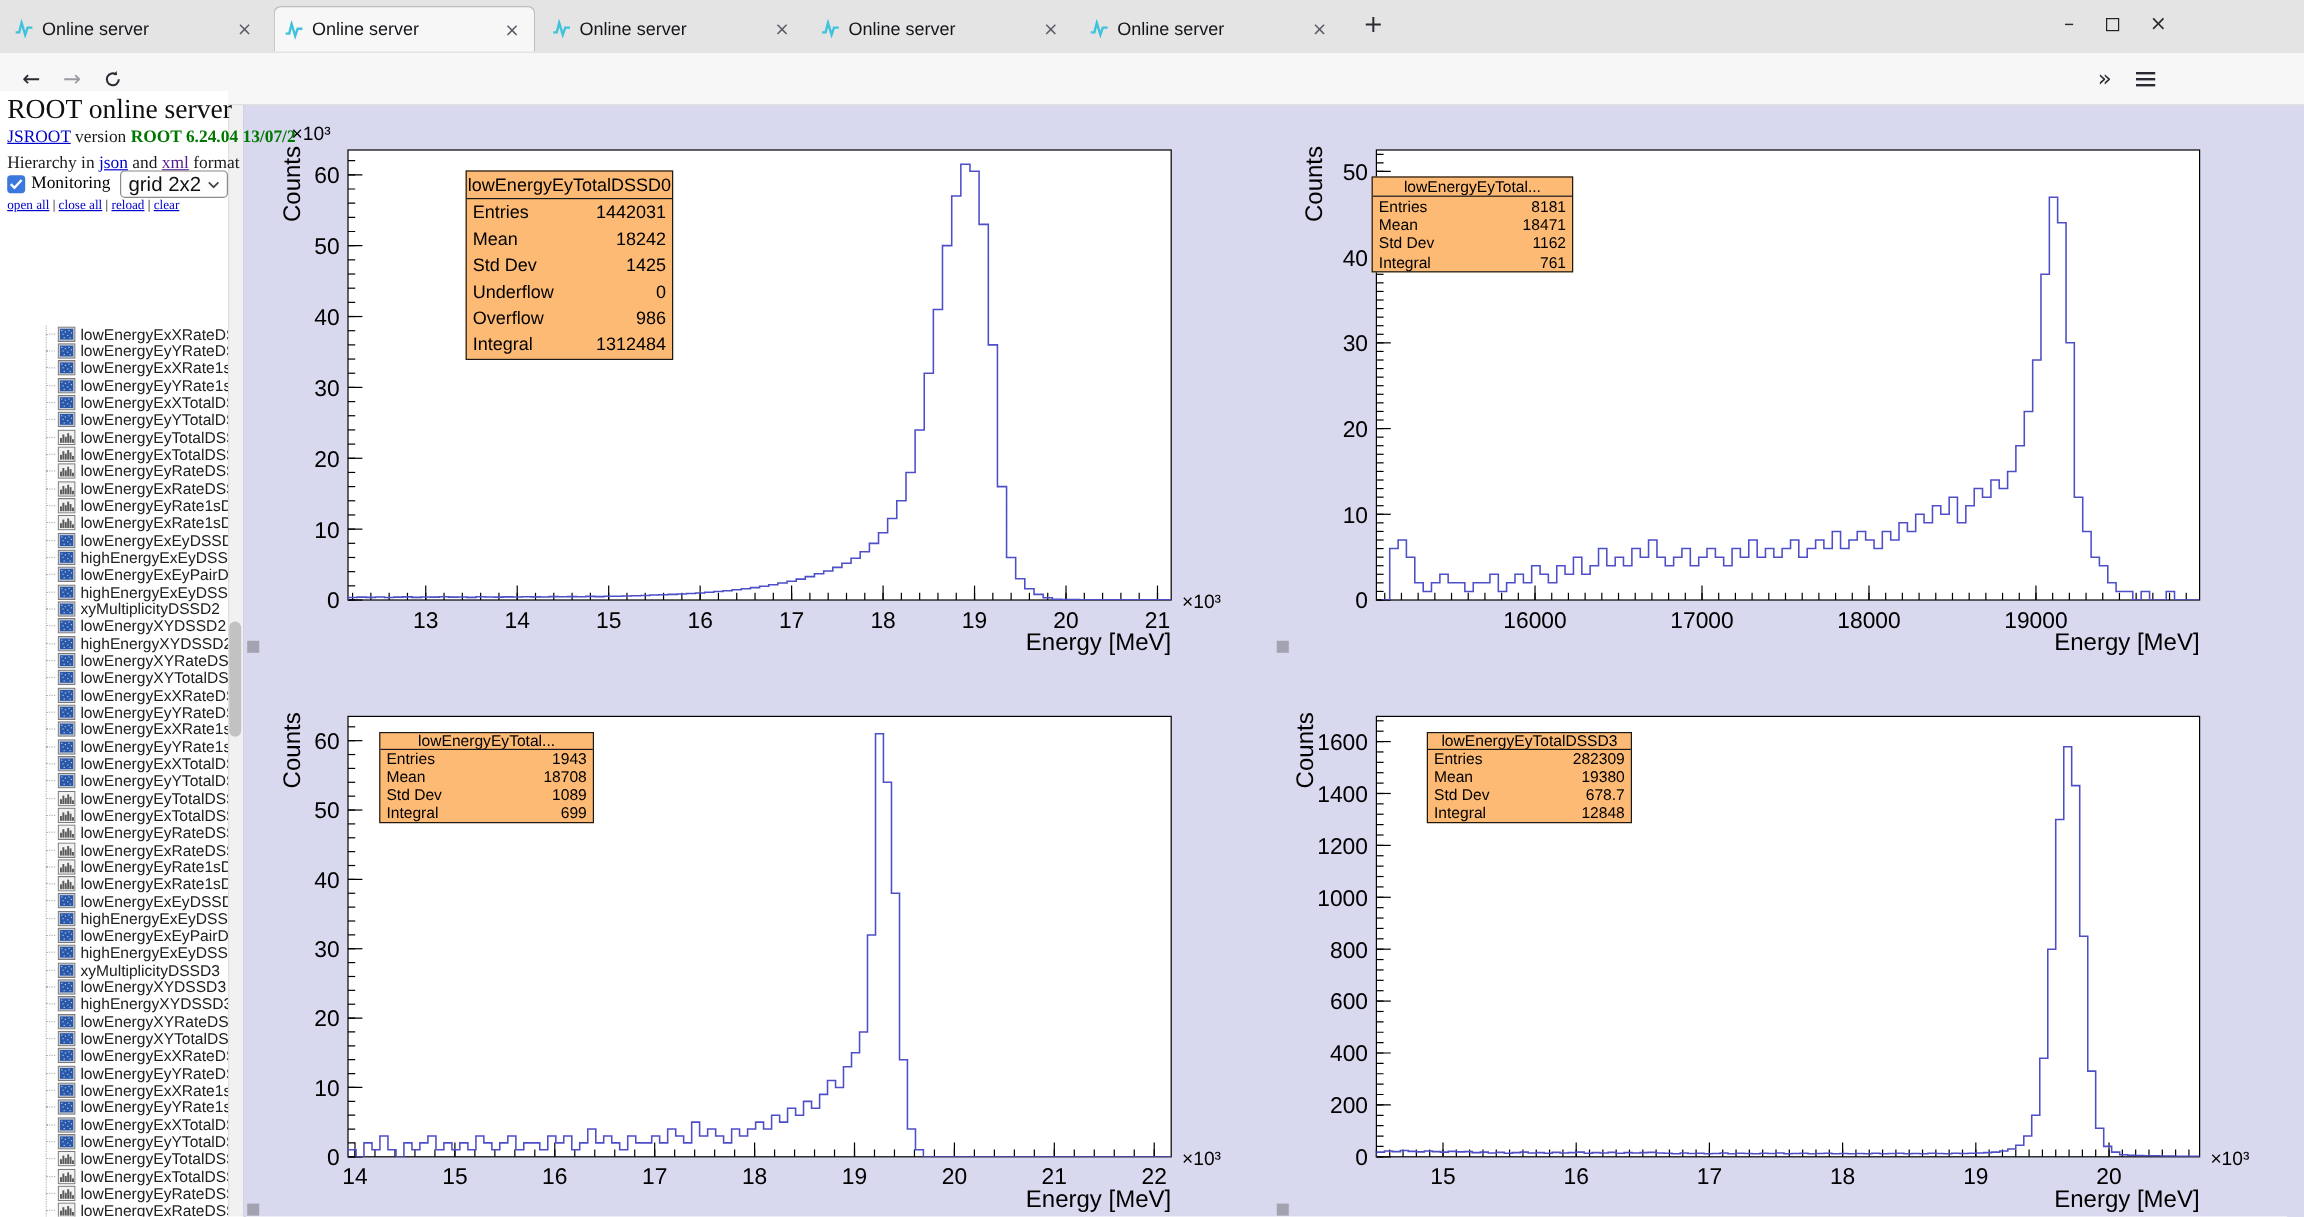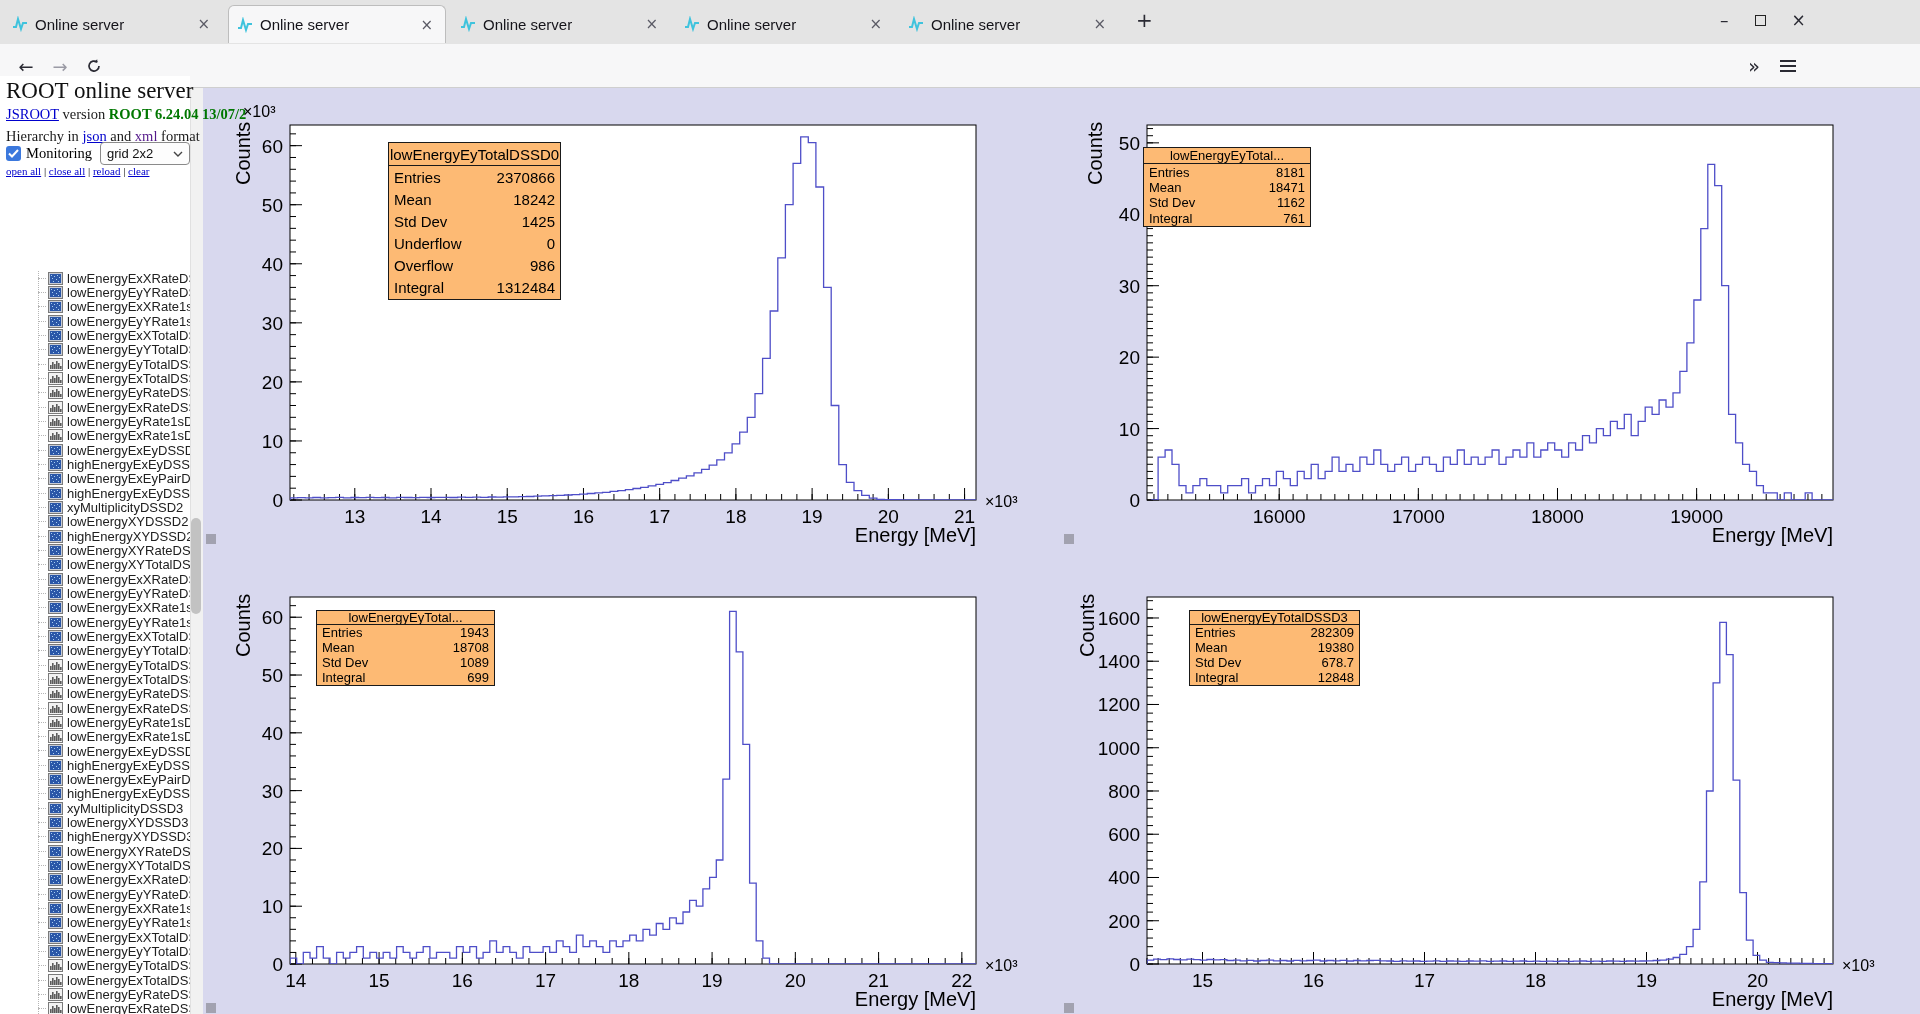--- a/index.html
+++ b/index.html
@@ -29,21 +29,21 @@
   #side-thumb{position:absolute;left:191px;top:518px;width:10px;height:96px;background:#c2c2c2;border-radius:5px;}
   #side-top{position:absolute;left:0;top:76px;width:190px;height:104px;background:#fff;z-index:5;font-family:"Liberation Serif",serif;}
   #side-title{position:absolute;left:6px;top:2px;font-size:23px;color:#101010;white-space:nowrap;}
   .sline{position:absolute;left:6px;font-size:14.5px;color:#1a1a1a;white-space:nowrap;}
   .alink{color:#0000cc;text-decoration:underline;}
   .vlink{color:#551a8b;}
   .green{color:#007700;font-weight:bold;}
   #mon-row{position:absolute;left:6px;top:66px;display:flex;align-items:center;}
   #mon-check{width:15px;height:15px;background:#3b78dd;border-radius:3px;display:flex;align-items:center;justify-content:center;}
   #mon-label{font-size:14.5px;margin-left:5px;text-align:center;}
-  #grid-select{margin-left:8px;width:76px;height:21px;border:1px solid #8a8a8a;border-radius:4px;background:#fdfdfd;display:flex;align-items:center;justify-content:space-between;padding:0 6px;font-family:"Liberation Sans",sans-serif;font-size:13px;color:#111;}
+  #grid-select{margin-left:8px;width:76px;height:21px;border:1px solid #8a8a8a;border-radius:4px;background:#fdfdfd;display:flex;align-items:center;justify-content:space-between;padding:0 6px;font-family:"Liberation Sans",sans-serif;font-size:17px;color:#111;}
   #side-links{position:absolute;left:6px;top:89px;font-size:11px;white-space:nowrap;text-align:right;}
   #tree{position:absolute;left:0;top:183px;width:190px;height:831px;overflow:hidden;z-index:1;}
   #tree-guide{position:absolute;left:38px;top:0;height:831px;border-left:1px dotted #b5b5b5;}
   .trow{position:relative;height:14.33px;display:flex;align-items:center;font-size:13px;color:#202020;white-space:nowrap;}
   .tstub{width:8px;border-top:1px dotted #b5b5b5;margin-left:38px;margin-right:2px;flex:none;}
   .ticon{flex:none;margin-right:4px;display:flex;}
   
   #canvas{position:absolute;left:203px;top:88px;width:1717px;height:926px;background:#d8d8ee;}
   .stats{position:absolute;background:#fdba74;border:1px solid #1a1a1a;box-sizing:border-box;display:flex;flex-direction:column;color:#000;margin-top:16px;}
   .stats-title{text-align:center;border-bottom:1px solid #1a1a1a;flex:1;display:flex;align-items:center;justify-content:center;white-space:nowrap;overflow:hidden;}
@@ -1699,21 +1699,21 @@
             <rect x="1147" y="597" width="686" height="367"></rect>
           </clipPath>
           <path d="M1147.0,964.0L1147.0,960.1L1153.7,960.1L1153.7,959.2L1160.3,959.2L1160.3,959.7L1167.0,959.7L1167.0,958.8L1173.6,958.8L1173.6,959.5L1180.3,959.5L1180.3,959.9L1187.0,959.9L1187.0,959.2L1193.6,959.2L1193.6,959.7L1200.3,959.7L1200.3,960.1L1206.9,960.1L1206.9,959.5L1213.6,959.5L1213.6,959.9L1220.3,959.9L1220.3,959.7L1226.9,959.7L1226.9,960.5L1233.6,960.5L1233.6,960.1L1240.2,960.1L1240.2,960.8L1246.9,960.8L1246.9,960.3L1253.6,960.3L1253.6,961.0L1260.2,961.0L1260.2,960.5L1266.9,960.5L1266.9,960.1L1273.5,960.1L1273.5,960.8L1280.2,960.8L1280.2,960.5L1286.9,960.5L1286.9,961.0L1293.5,961.0L1293.5,960.3L1300.2,960.3L1300.2,960.8L1306.8,960.8L1306.8,960.5L1313.5,960.5L1313.5,960.1L1320.2,960.1L1320.2,961.0L1326.8,961.0L1326.8,960.5L1333.5,960.5L1333.5,960.8L1340.1,960.8L1340.1,960.3L1346.8,960.3L1346.8,961.0L1353.5,961.0L1353.5,960.5L1360.1,960.5L1360.1,960.8L1366.8,960.8L1366.8,960.5L1373.4,960.5L1373.4,960.3L1380.1,960.3L1380.1,960.8L1386.8,960.8L1386.8,961.0L1393.4,961.0L1393.4,961.4L1400.1,961.4L1400.1,960.8L1406.7,960.8L1406.7,961.2L1413.4,961.2L1413.4,961.0L1420.1,961.0L1420.1,961.4L1426.7,961.4L1426.7,961.2L1433.4,961.2L1433.4,960.8L1440.0,960.8L1440.0,961.4L1446.7,961.4L1446.7,961.0L1453.4,961.0L1453.4,961.2L1460.0,961.2L1460.0,961.4L1466.7,961.4L1466.7,961.0L1473.3,961.0L1473.3,961.2L1480.0,961.2L1480.0,960.8L1486.7,960.8L1486.7,961.4L1493.3,961.4L1493.3,961.2L1500.0,961.2L1500.0,961.0L1506.7,961.0L1506.7,961.4L1513.3,961.4L1513.3,961.2L1520.0,961.2L1520.0,961.0L1526.6,961.0L1526.6,961.4L1533.3,961.4L1533.3,961.2L1540.0,961.2L1540.0,961.4L1546.6,961.4L1546.6,961.2L1553.3,961.2L1553.3,961.4L1559.9,961.4L1559.9,961.0L1566.6,961.0L1566.6,961.4L1573.3,961.4L1573.3,961.2L1579.9,961.2L1579.9,961.0L1586.6,961.0L1586.6,961.4L1593.2,961.4L1593.2,961.2L1599.9,961.2L1599.9,961.4L1606.6,961.4L1606.6,961.0L1613.2,961.0L1613.2,961.2L1619.9,961.2L1619.9,961.4L1626.5,961.4L1626.5,961.0L1633.2,961.0L1633.2,961.2L1639.9,961.2L1639.9,961.0L1646.5,961.0L1646.5,960.8L1653.2,960.8L1653.2,960.5L1659.8,960.5L1659.8,960.1L1666.5,960.1L1666.5,959.2L1673.2,959.2L1673.2,957.5L1679.8,957.5L1679.8,954.3L1686.5,954.3L1686.5,946.7L1693.1,946.7L1693.1,929.4L1699.8,929.4L1699.8,881.8L1706.5,881.8L1706.5,791.0L1713.1,791.0L1713.1,682.9L1719.8,682.9L1719.8,622.3L1726.4,622.3L1726.4,654.7L1733.1,654.7L1733.1,780.2L1739.8,780.2L1739.8,892.6L1746.4,892.6L1746.4,940.2L1753.1,940.2L1753.1,955.3L1759.7,955.3L1759.7,960.1L1766.4,960.1L1766.4,962.3L1773.1,962.3L1773.1,962.7L1779.7,962.7L1779.7,962.9L1786.4,962.9L1786.4,963.1L1793.0,963.1L1793.0,963.1L1799.7,963.1L1799.7,963.4L1806.4,963.4L1806.4,963.4L1813.0,963.4L1813.0,963.6L1819.7,963.6L1819.7,963.6L1826.3,963.6L1826.3,963.6L1833.0,963.6L1833.0,964.0" fill="none" stroke="#4e4ec8" stroke-width="1.3" clip-path="url(#clip3)"></path>
         </g>
       </svg>
     <div id="stats-layer">
         <div class="stats" style="left: 185px; top: 38px; width: 173px; height: 158px; font-size: 15px;">
           <div class="stats-title">lowEnergyEyTotalDSSD0</div>
           <div class="stats-row">
             <span>Entries</span>
-            <span>2370866</span>
+            <span>1442031</span>
           </div>
           <div class="stats-row">
             <span>Mean</span>
             <span>18242</span>
           </div>
           <div class="stats-row">
             <span>Std Dev</span>
             <span>1425</span>
           </div>
           <div class="stats-row">

